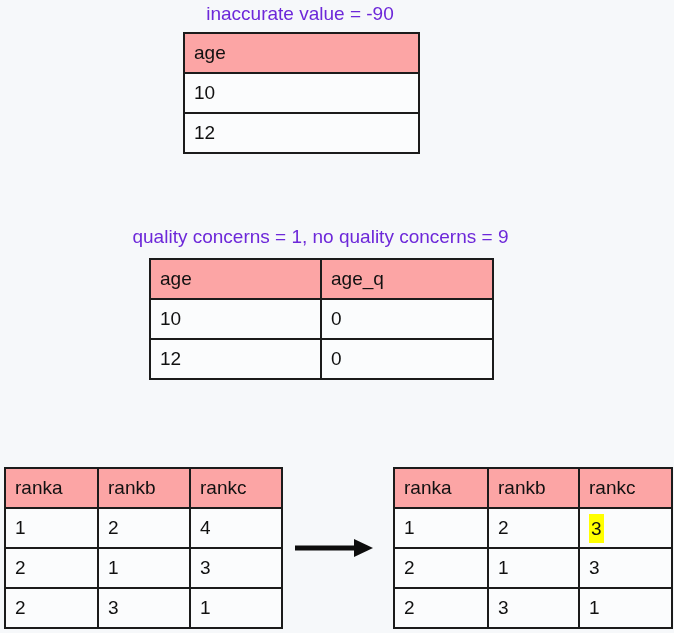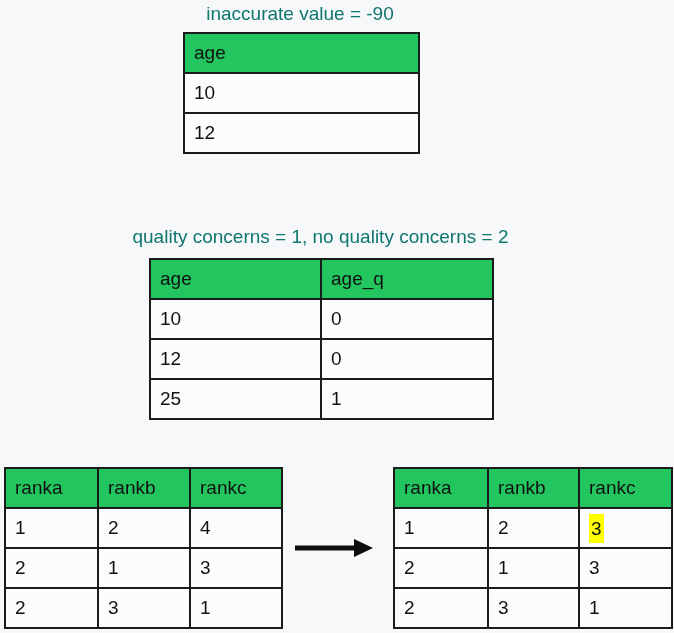--- a/index.html
+++ b/index.html
@@ -14,21 +14,21 @@
     width: 674px;
     height: 633px;
     overflow: hidden;
     background: #f6f8fa;
   }
   .caption {
     position: absolute;
     font-size: 19px;
     line-height: 22px;
     text-align: center;
-    color: #0f766e;
+    color: #6d28d9;
     white-space: nowrap;
   }
   .caption-1 { left: 150px; top: 3px; width: 300px; }
   .caption-2 { left: 0px;  top: 226px; width: 641px; }
   table {
     position: absolute;
     border-collapse: collapse;
     table-layout: fixed;
     background: #fbfcfd;
   }
@@ -36,21 +36,21 @@
     border: 2px solid #1b1b1b;
     height: 40px;
     padding: 0 4px 0 9px;
     font-size: 19px;
     font-weight: 400;
     text-align: left;
     vertical-align: middle;
     overflow: hidden;
     white-space: nowrap;
   }
-  th { background: #22c55e; }
+  th { background: #fca5a5; }
   .tbl-1 { left: 183px; top: 32px;  width: 235px; }
   .tbl-2 { left: 149px; top: 258px; width: 343px; }
   .tbl-3 { left: 4px;   top: 467px; width: 277px; }
   .tbl-4 { left: 393px; top: 467px; width: 278px; }
   .hl {
     display: inline-block;
     padding: 3px 2px;
     line-height: 23px;
   }
   .arrow {
@@ -78,43 +78,39 @@
     </tr>
     <tr>
           <td>10</td>
         </tr>
     <tr>
           <td>12</td>
         </tr>
   </tbody>
     </table>
 
-  <div class="caption caption-2">quality concerns = 1, no quality concerns = 2</div>
+  <div class="caption caption-2">quality concerns = 1, no quality concerns = 9</div>
 
   <table class="tbl-2">
     <colgroup>
         <col style="width:171px">
         <col style="width:172px">
       </colgroup>
     <tbody>
         <tr>
       <th>age</th>
       <th>age_q</th>
     </tr>
     <tr>
       <td>10</td>
       <td>0</td>
     </tr>
     <tr>
       <td>12</td>
       <td>0</td>
-    </tr>
-    <tr>
-      <td>25</td>
-      <td>1</td>
     </tr>
   </tbody>
     </table>
 
   <table class="tbl-3">
     <colgroup>
         <col style="width:93px">
         <col style="width:92px">
         <col style="width:92px">
       </colgroup>

